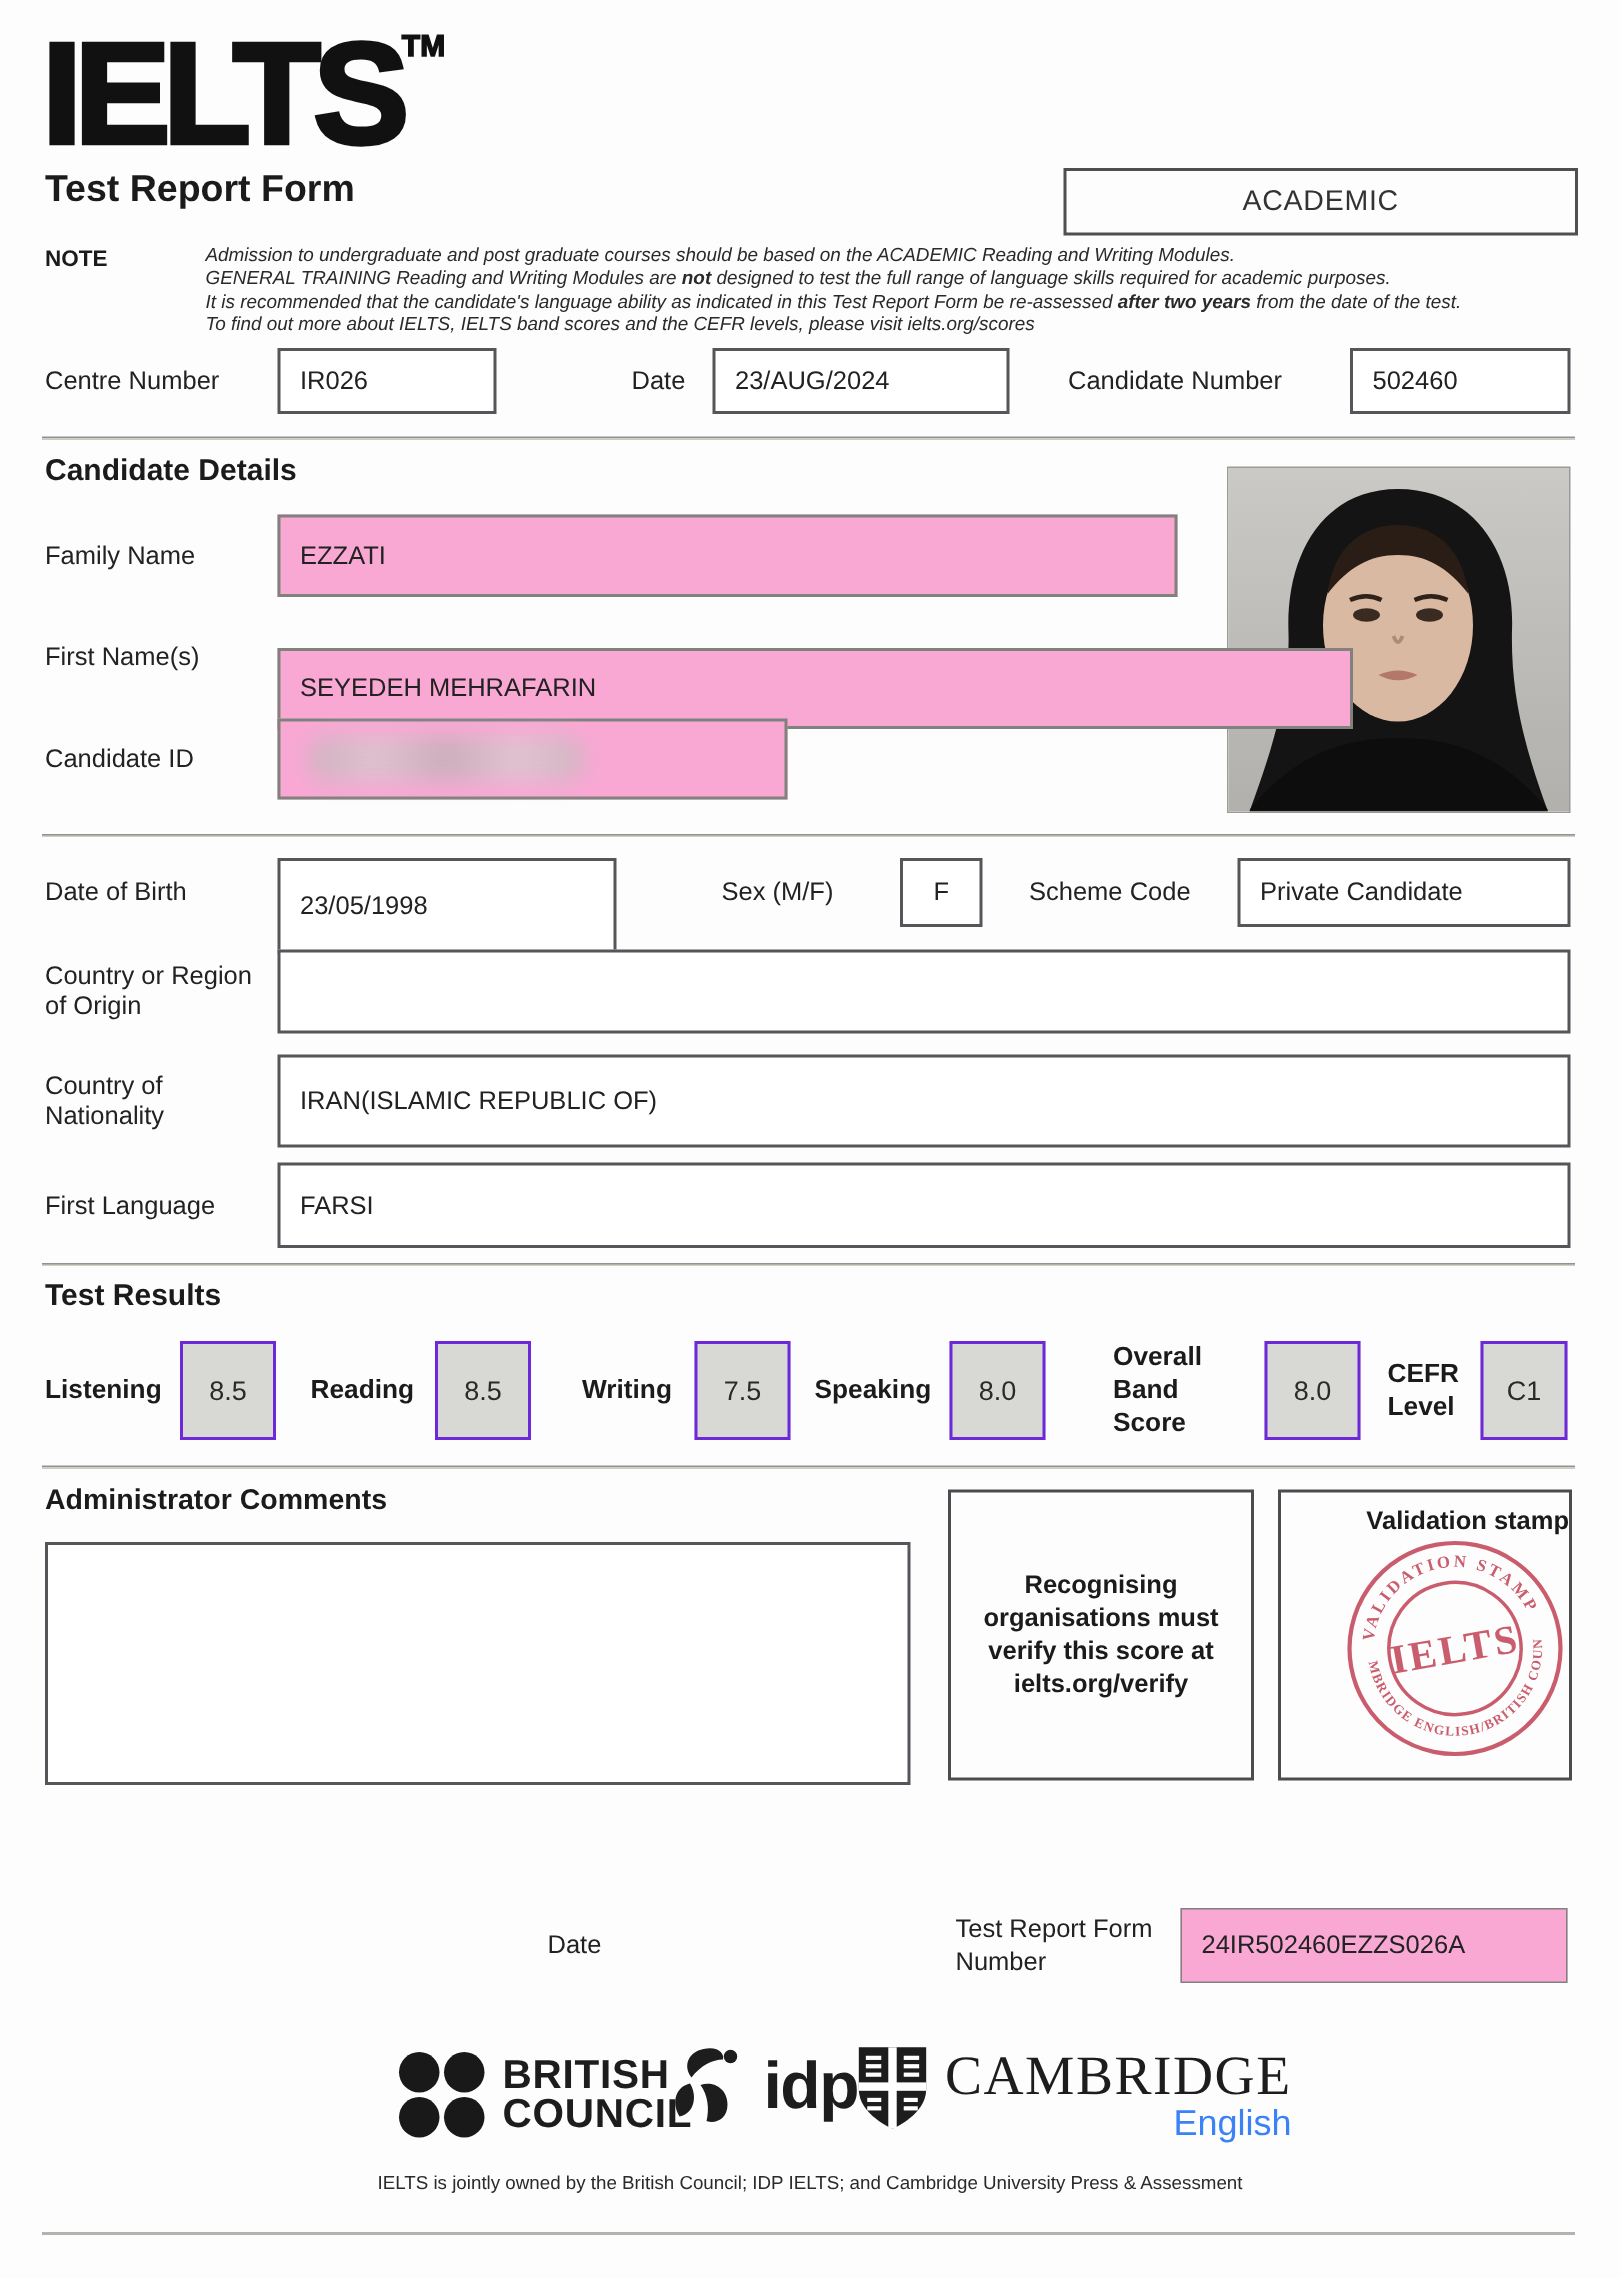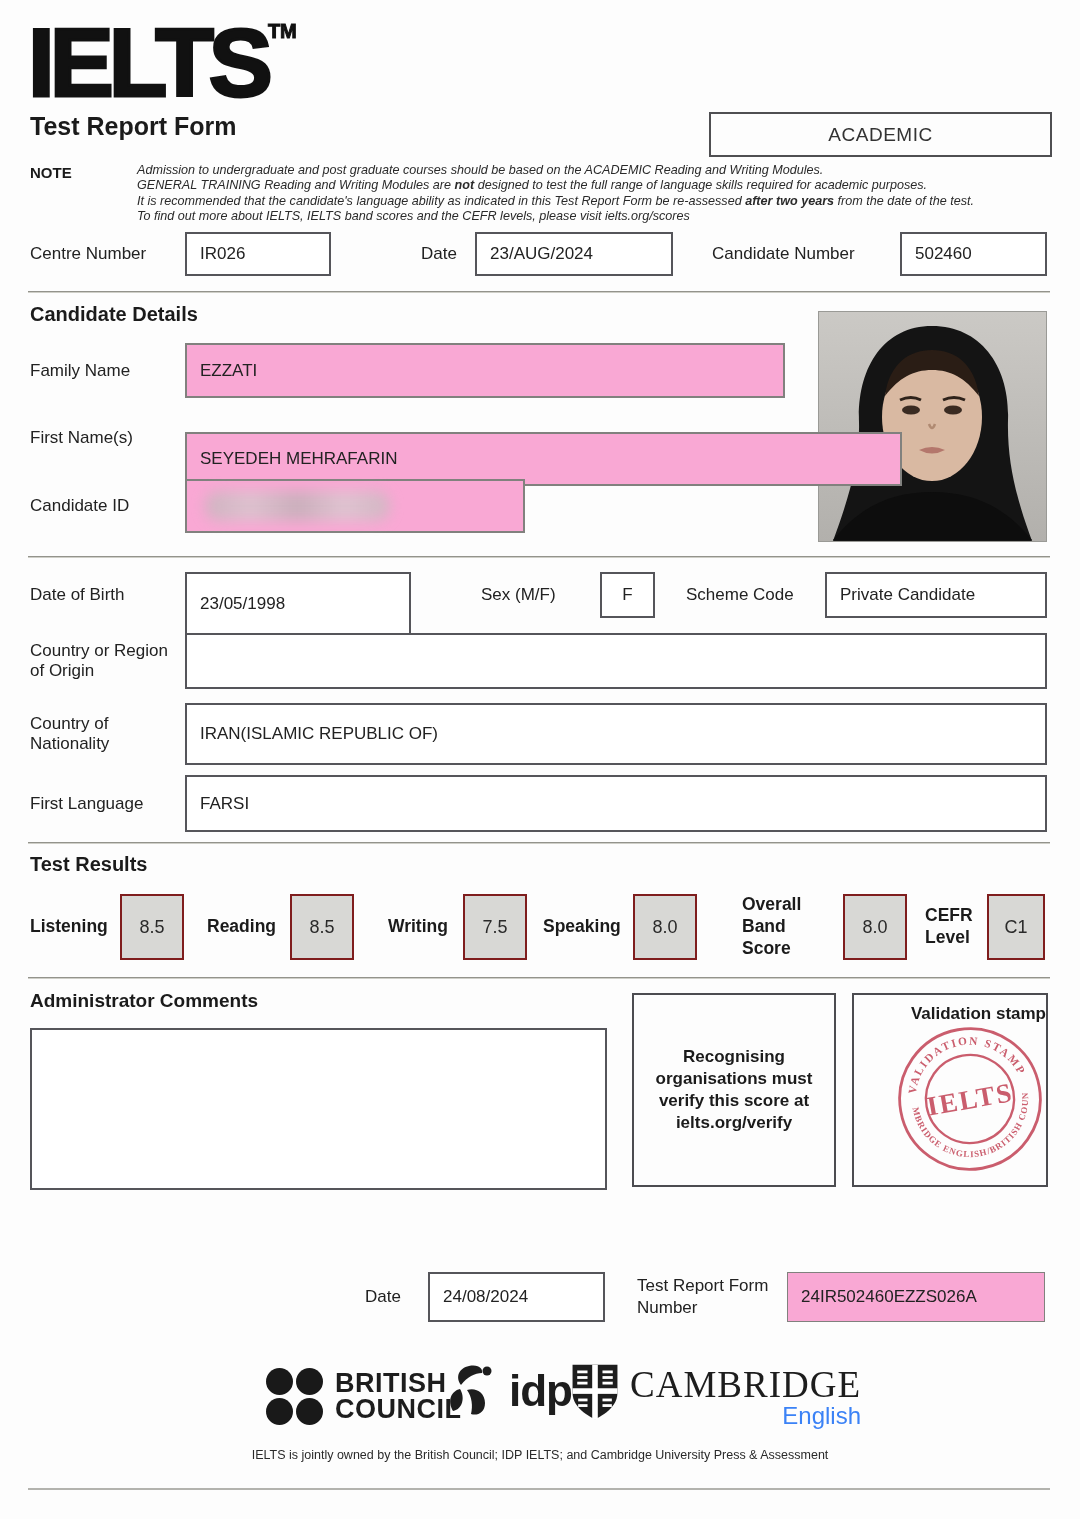--- a/index.html
+++ b/index.html
@@ -38,21 +38,21 @@
   .photo { position:absolute; left:818px; top:311px; width:229px; height:231px; border:1px solid #9a9a96; }
 
   
   .blur-smudge { width:185px; height:30px; margin-left:5px; border-radius:14px;
     background:linear-gradient(90deg,#b9b9b6 0%,#cfcfcc 25%,#b2b2af 50%,#d2d2cf 75%,#bdbdba 100%);
     filter:blur(7px); opacity:.65; }
 
   
   .score-lbl { position:absolute; top:894px; height:66px; display:flex; align-items:center;
     font-size:17.5px; font-weight:bold; color:#1b1b1b; line-height:1.25; }
-  .score-box { position:absolute; top:894px; width:64px; height:66px; border:2px solid #7f1d1d;
+  .score-box { position:absolute; top:894px; width:64px; height:66px; border:2px solid #6d28d9;
     background:#d8d8d5; display:flex; align-items:center; justify-content:center; font-size:18px; color:#2a2a2a; }
 
   
   .comments-box { position:absolute; left:30px; top:1028px; width:577px; height:162px;
     border:2px solid #55555a; background:#fff; }
   .verify-box { position:absolute; left:632px; top:993px; width:204px; height:194px;
     border:2px solid #4c4c50; display:flex; align-items:center; justify-content:center; text-align:center; }
   .verify-box .txt { font-size:17px; font-weight:bold; line-height:1.3; color:#1b1b1b; width:180px; }
   .stamp-box { position:absolute; left:852px; top:993px; width:196px; height:194px;
     border:2px solid #4c4c50; text-align:right; }
@@ -197,21 +197,20 @@
         </text>
         <text fill="#c4485a" font-size="9.5" font-weight="bold" letter-spacing="1" font-family="Liberation Serif, serif">
           <textPath href="#arcBottom" startOffset="50%" text-anchor="middle">CAMBRIDGE ENGLISH/BRITISH COUNCIL</textPath>
         </text>
         <text x="80" y="90" text-anchor="middle" fill="#c4485a" font-size="29" font-weight="bold" letter-spacing="2" font-family="Liberation Serif, serif">IELTS</text>
       </g>
     </svg>
   </div>
 
   <div class="lbl" style="left:365px; top:1272px; height:50px;">Date</div>
-  <div class="box" style="left:428px; top:1272px; width:177px; height:50px;">24/08/2024</div>
   <div class="lbl" style="left:637px; top:1272px; height:50px; width:142px; line-height:1.3;">Test Report Form Number</div>
   <div class="box gray" style="left:787px; top:1272px; width:258px; height:50px; border-width:1.5px;">24IR502460EZZS026A</div>
 
   <div class="bc-logo">
     <div class="bc-dots">
         <span></span>
         <span></span>
         <span></span>
         <span></span>
       </div>

